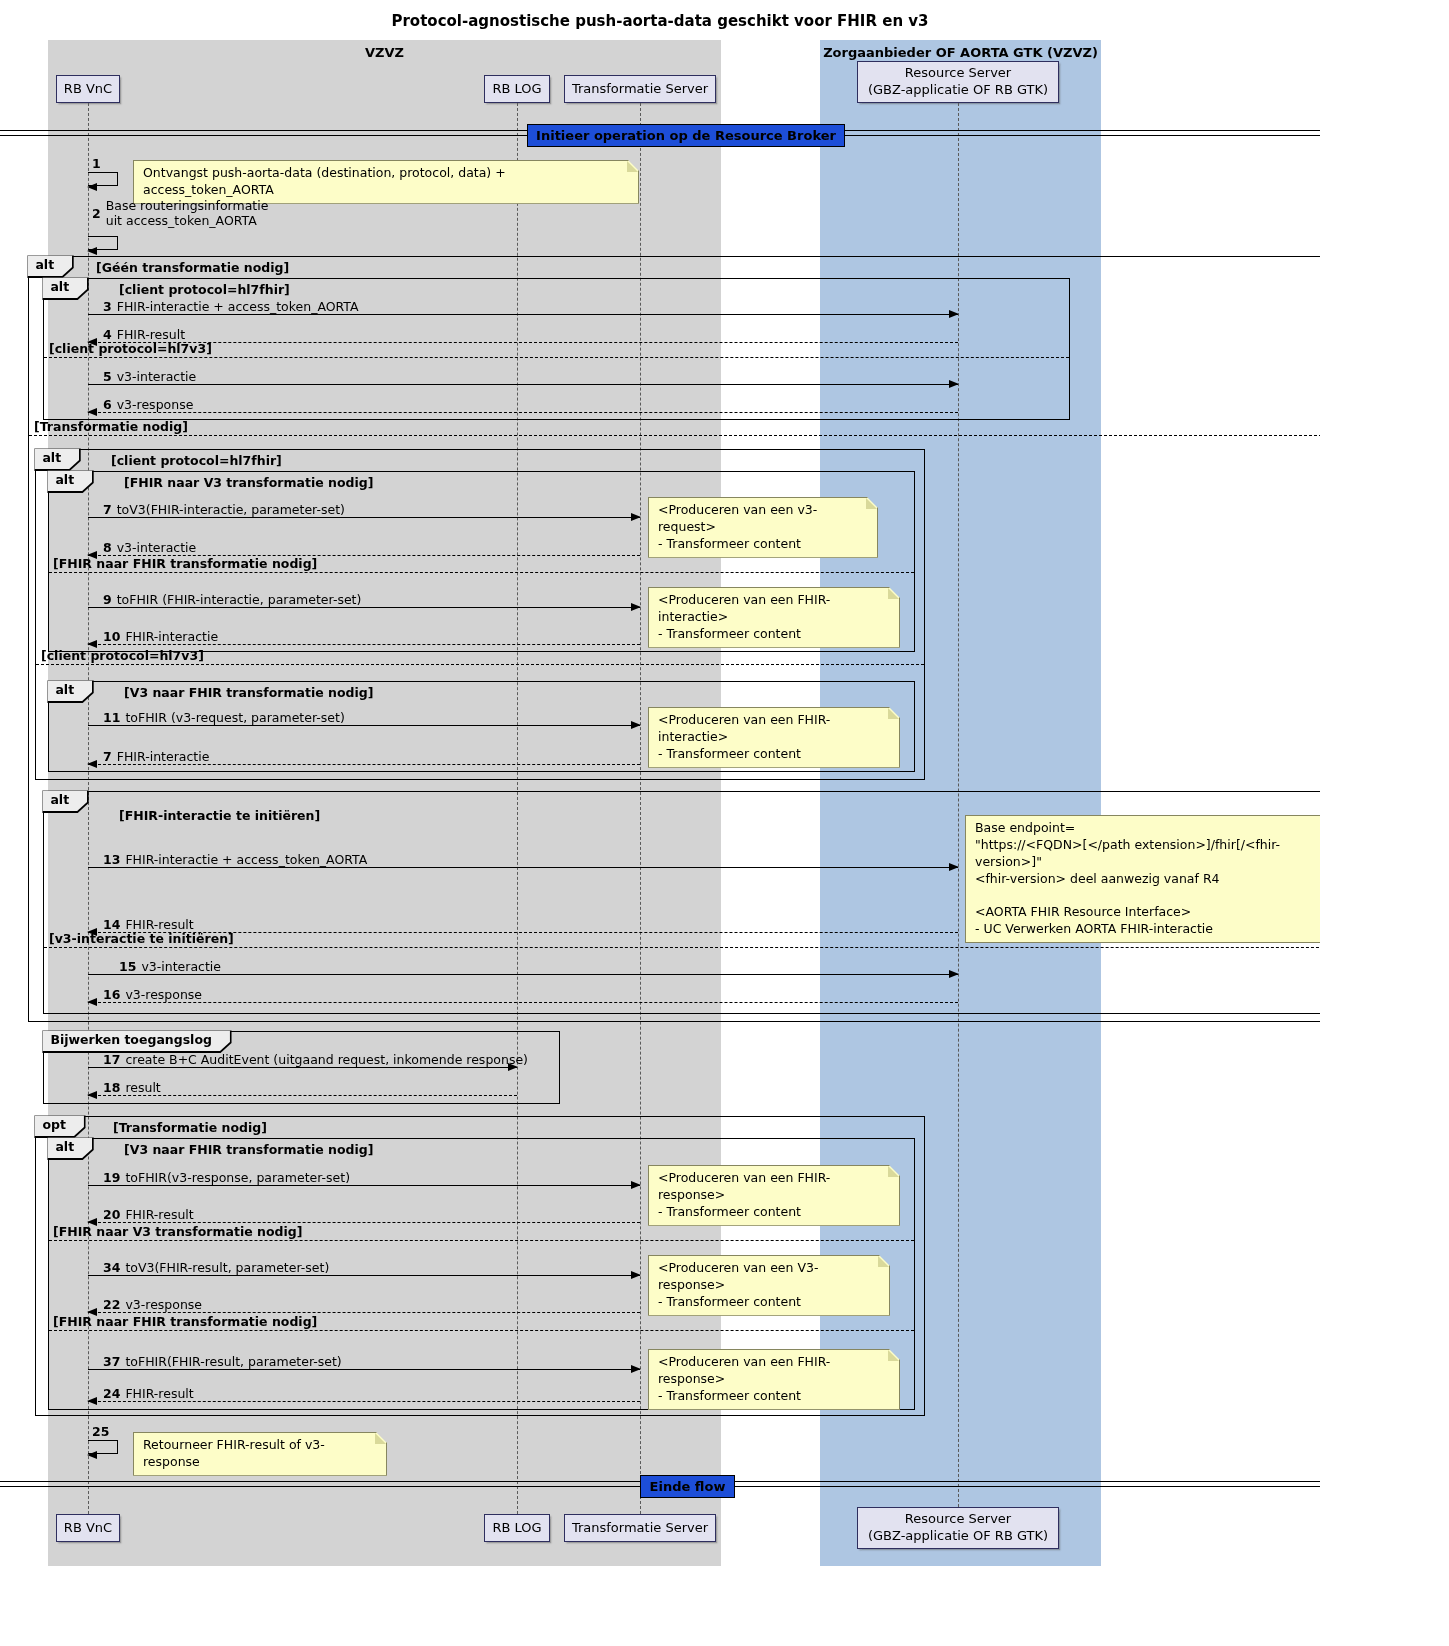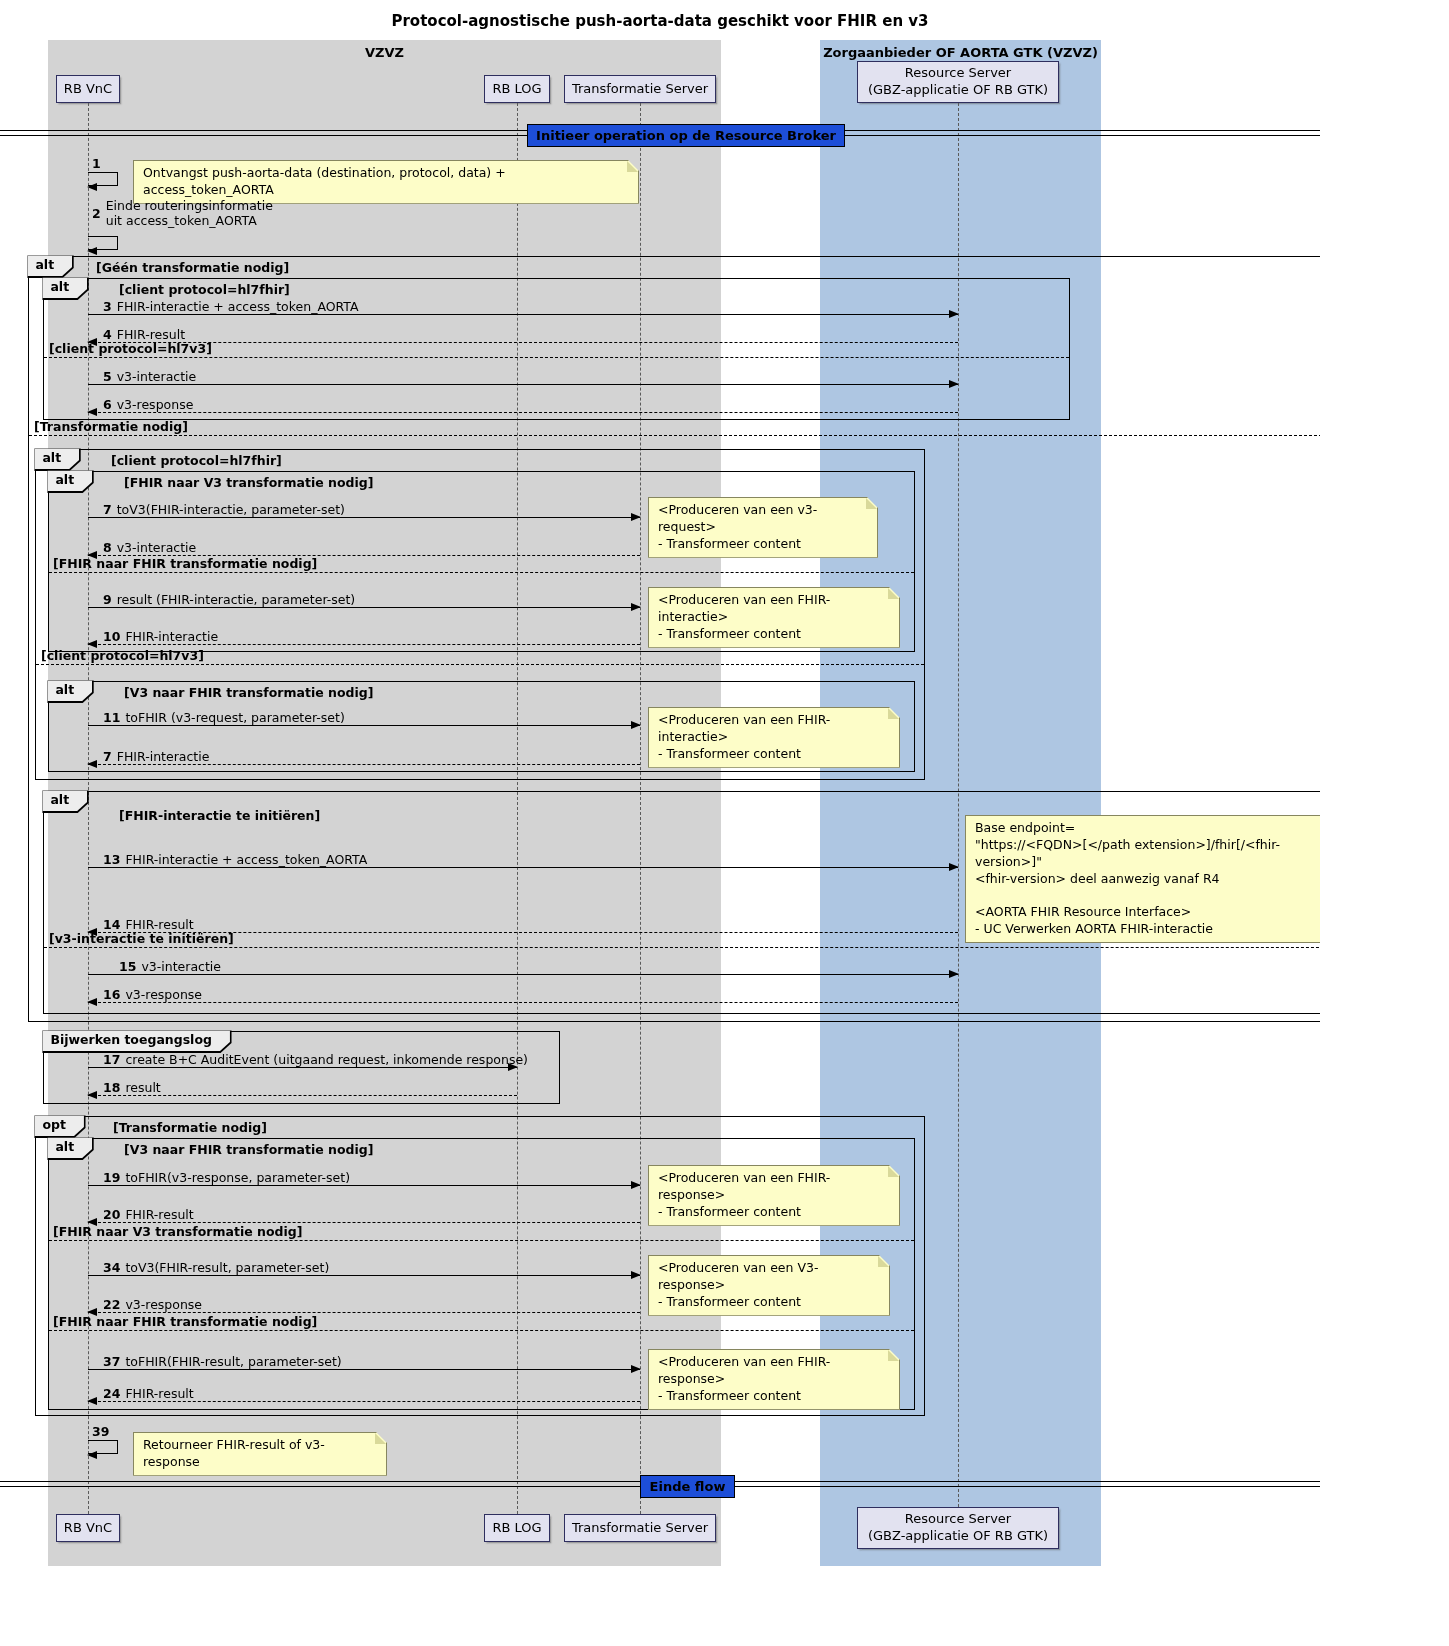--- a/index.html
+++ b/index.html
@@ -156,21 +156,21 @@
   <div class="mlabel" style="left:92px;top:156px;">
       <span class="mnum">1</span>
     </div>
   <div class="selfmsg" style="left:88px;top:172px;width:30px;height:14px;">
       <div class="shead"></div>
     </div>
   <div class="note" style="left:133px;top:160px;width:506px;">Ontvangst push-aorta-data (destination, protocol, data) + access_token_AORTA</div>
 
   <div class="mlabel center" style="left:92px;top:198px;">
     <span class="mnum">2</span>
-      <span class="pre">Einde routeringsinformatie
+      <span class="pre">Base routeringsinformatie
 uit access_token_AORTA</span>
   </div>
   <div class="selfmsg" style="left:88px;top:236px;width:30px;height:14px;">
       <div class="shead"></div>
     </div>
 
   <div class="mlabel" style="left:103px;top:299px;">
       <span class="mnum">3</span>
       <span>FHIR-interactie + access_token_AORTA</span>
     </div>
@@ -221,21 +221,21 @@
       <span class="mnum">8</span>
       <span>v3-interactie</span>
     </div>
   <div class="arrow" style="left:88px;top:556px;width:552px;">
       <div class="aline dash"></div>
       <div class="ahead left"></div>
     </div>
 
   <div class="mlabel" style="left:103px;top:592px;">
       <span class="mnum">9</span>
-      <span>result (FHIR-interactie, parameter-set)</span>
+      <span>toFHIR (FHIR-interactie, parameter-set)</span>
     </div>
   <div class="arrow" style="left:88px;top:608px;width:552px;">
       <div class="aline"></div>
       <div class="ahead right"></div>
     </div>
   <div class="note" style="left:648px;top:587px;width:252px;">&lt;Produceren van een FHIR-interactie&gt;
 - Transformeer content</div>
 
   <div class="mlabel" style="left:103px;top:629px;">
       <span class="mnum">10</span>
@@ -380,21 +380,21 @@
   <div class="mlabel" style="left:103px;top:1386px;">
       <span class="mnum">24</span>
       <span>FHIR-result</span>
     </div>
   <div class="arrow" style="left:88px;top:1402px;width:552px;">
       <div class="aline dash"></div>
       <div class="ahead left"></div>
     </div>
 
   <div class="mlabel" style="left:92px;top:1424px;">
-      <span class="mnum">39</span>
+      <span class="mnum">25</span>
     </div>
   <div class="selfmsg" style="left:88px;top:1440px;width:30px;height:14px;">
       <div class="shead"></div>
     </div>
   <div class="note" style="left:133px;top:1432px;width:254px;">Retourneer FHIR-result of v3-response</div>
 
   <div class="pbox" style="left:56px;top:75px;width:64px;height:28px;">
       <span>RB VnC</span>
     </div>
   <div class="pbox" style="left:484px;top:75px;width:66px;height:28px;">

